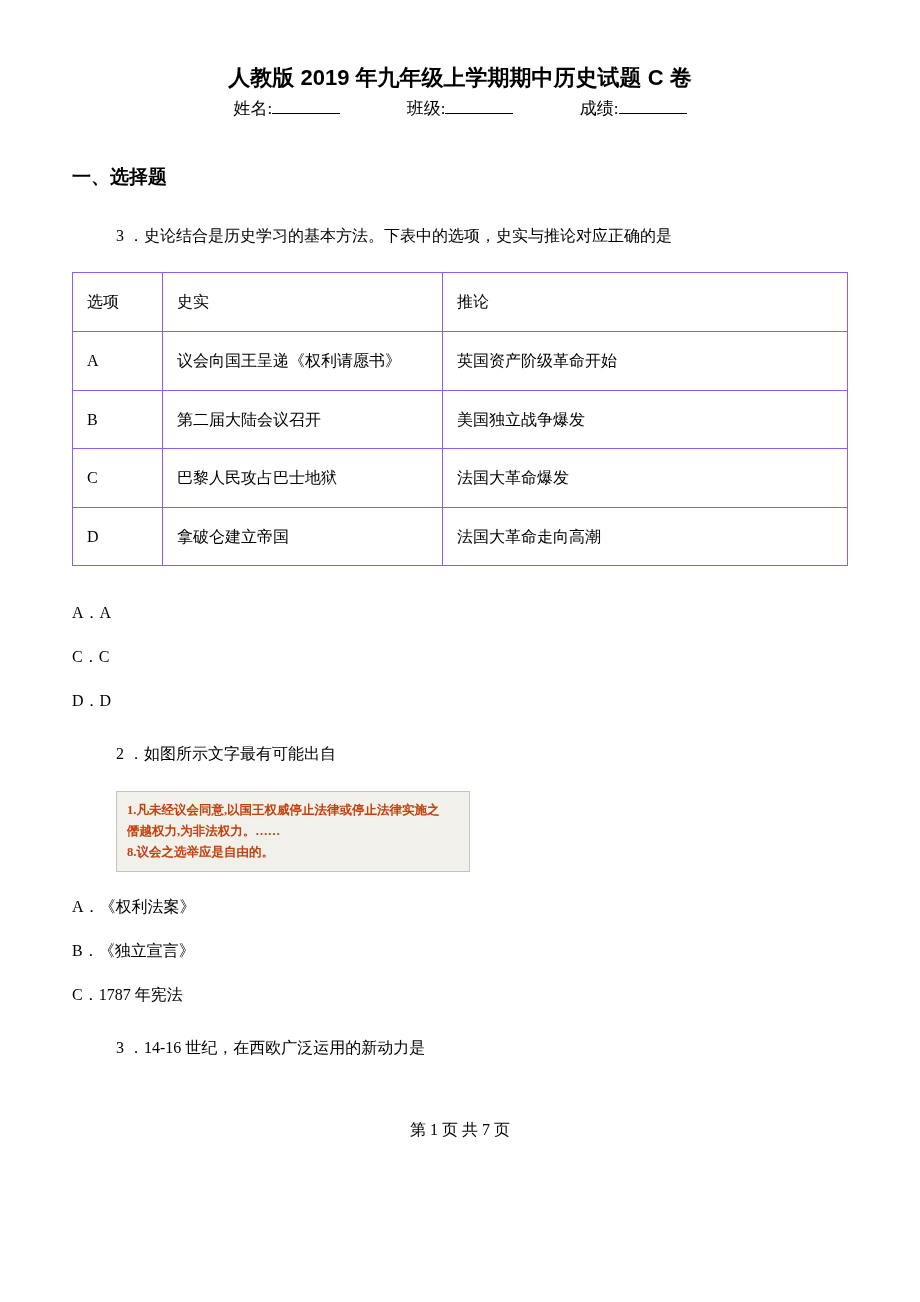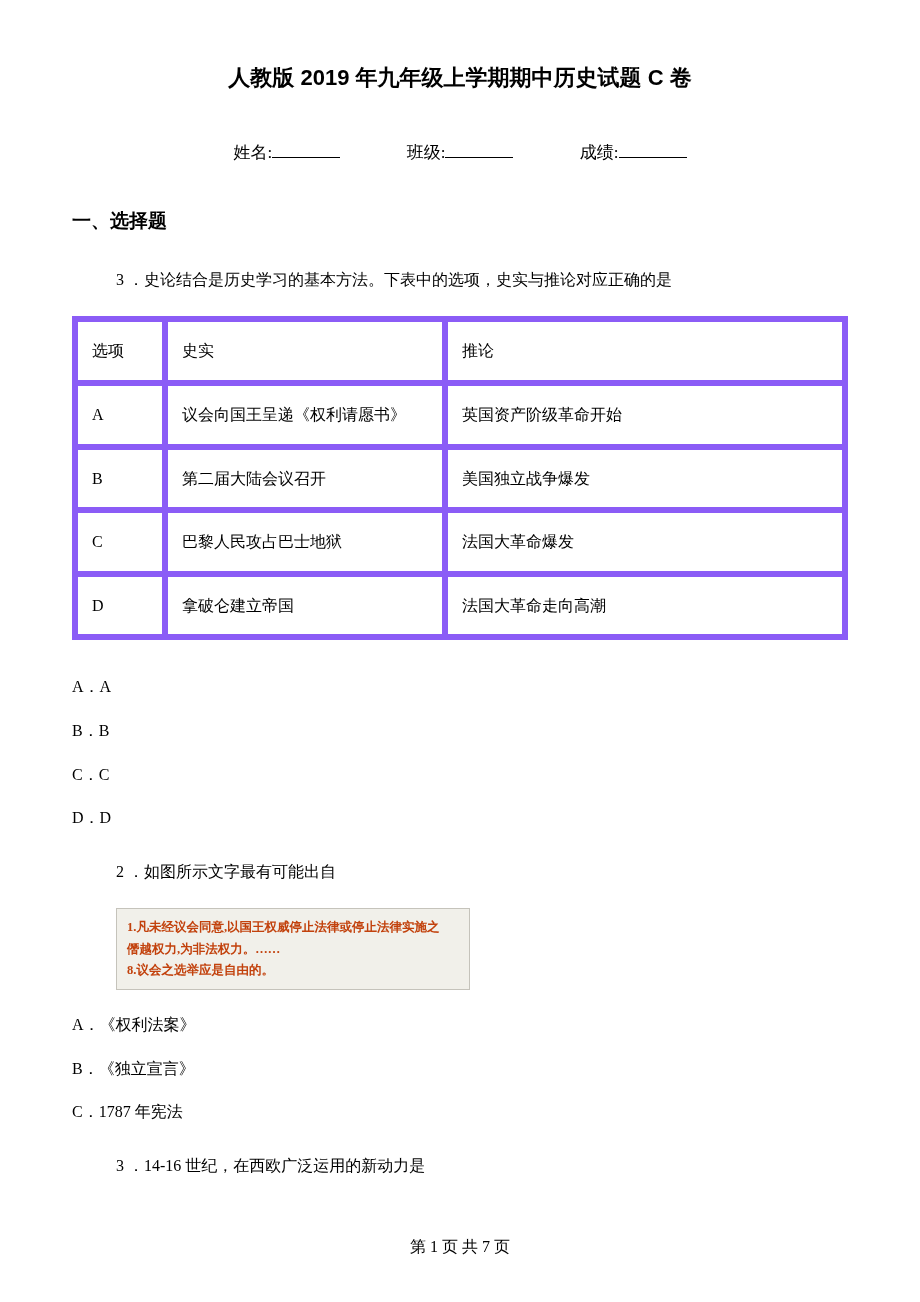--- a/index.html
+++ b/index.html
@@ -15,21 +15,20 @@
     .title {
       text-align: center;
       font-weight: bold;
       font-size: 22px;
       font-family: "SimHei", "黑体", sans-serif;
     }
     .info-line {
       text-align: center;
       margin-bottom: 40px;
       font-size: 17px;
-      margin-top: 44px;
     }
     .info-line .blank {
       display: inline-block;
       border-bottom: 1px solid #000;
       min-width: 68px;
       height: 1em;
       vertical-align: baseline;
     }
     .info-line .gap { display: inline-block; width: 58px; }
     .section-heading {
@@ -41,21 +40,21 @@
     .q-stem {
       margin-left: 44px;
       margin-bottom: 24px;
     }
     table.doc-table {
       border-collapse: collapse;
       width: 100%;
       margin: 8px 0 34px 0;
     }
     table.doc-table td {
-      border: 6px solid #8b5cf6;
+      border: 1px solid #8b5cf6;
       padding: 16px 14px;
       vertical-align: middle;
       font-size: 16px;
     }
     table.doc-table .col-a { width: 90px; }
     table.doc-table .col-b { width: 280px; }
     .option {
       margin: 10px 0 10px 0;
     }
     .option + .option { margin-top: 18px; }
@@ -121,21 +120,20 @@
   <tr>
     <td>D</td>
     <td>拿破仑建立帝国</td>
     <td>法国大革命走向高潮</td>
   </tr>
 </tbody>
   </table>
 
 <div class="option-block">
   <div class="option">A．A</div>
-  <div class="option">B．B</div>
   <div class="option">C．C</div>
   <div class="option">D．D</div>
 </div>
 
 <div class="q-stem">2 ．如图所示文字最有可能出自</div>
 
 <div class="q2-img-box">
   <div>1.凡未经议会同意,以国王权威停止法律或停止法律实施之</div>
   <div>僭越权力,为非法权力。……</div>
   <div>8.议会之选举应是自由的。</div>

